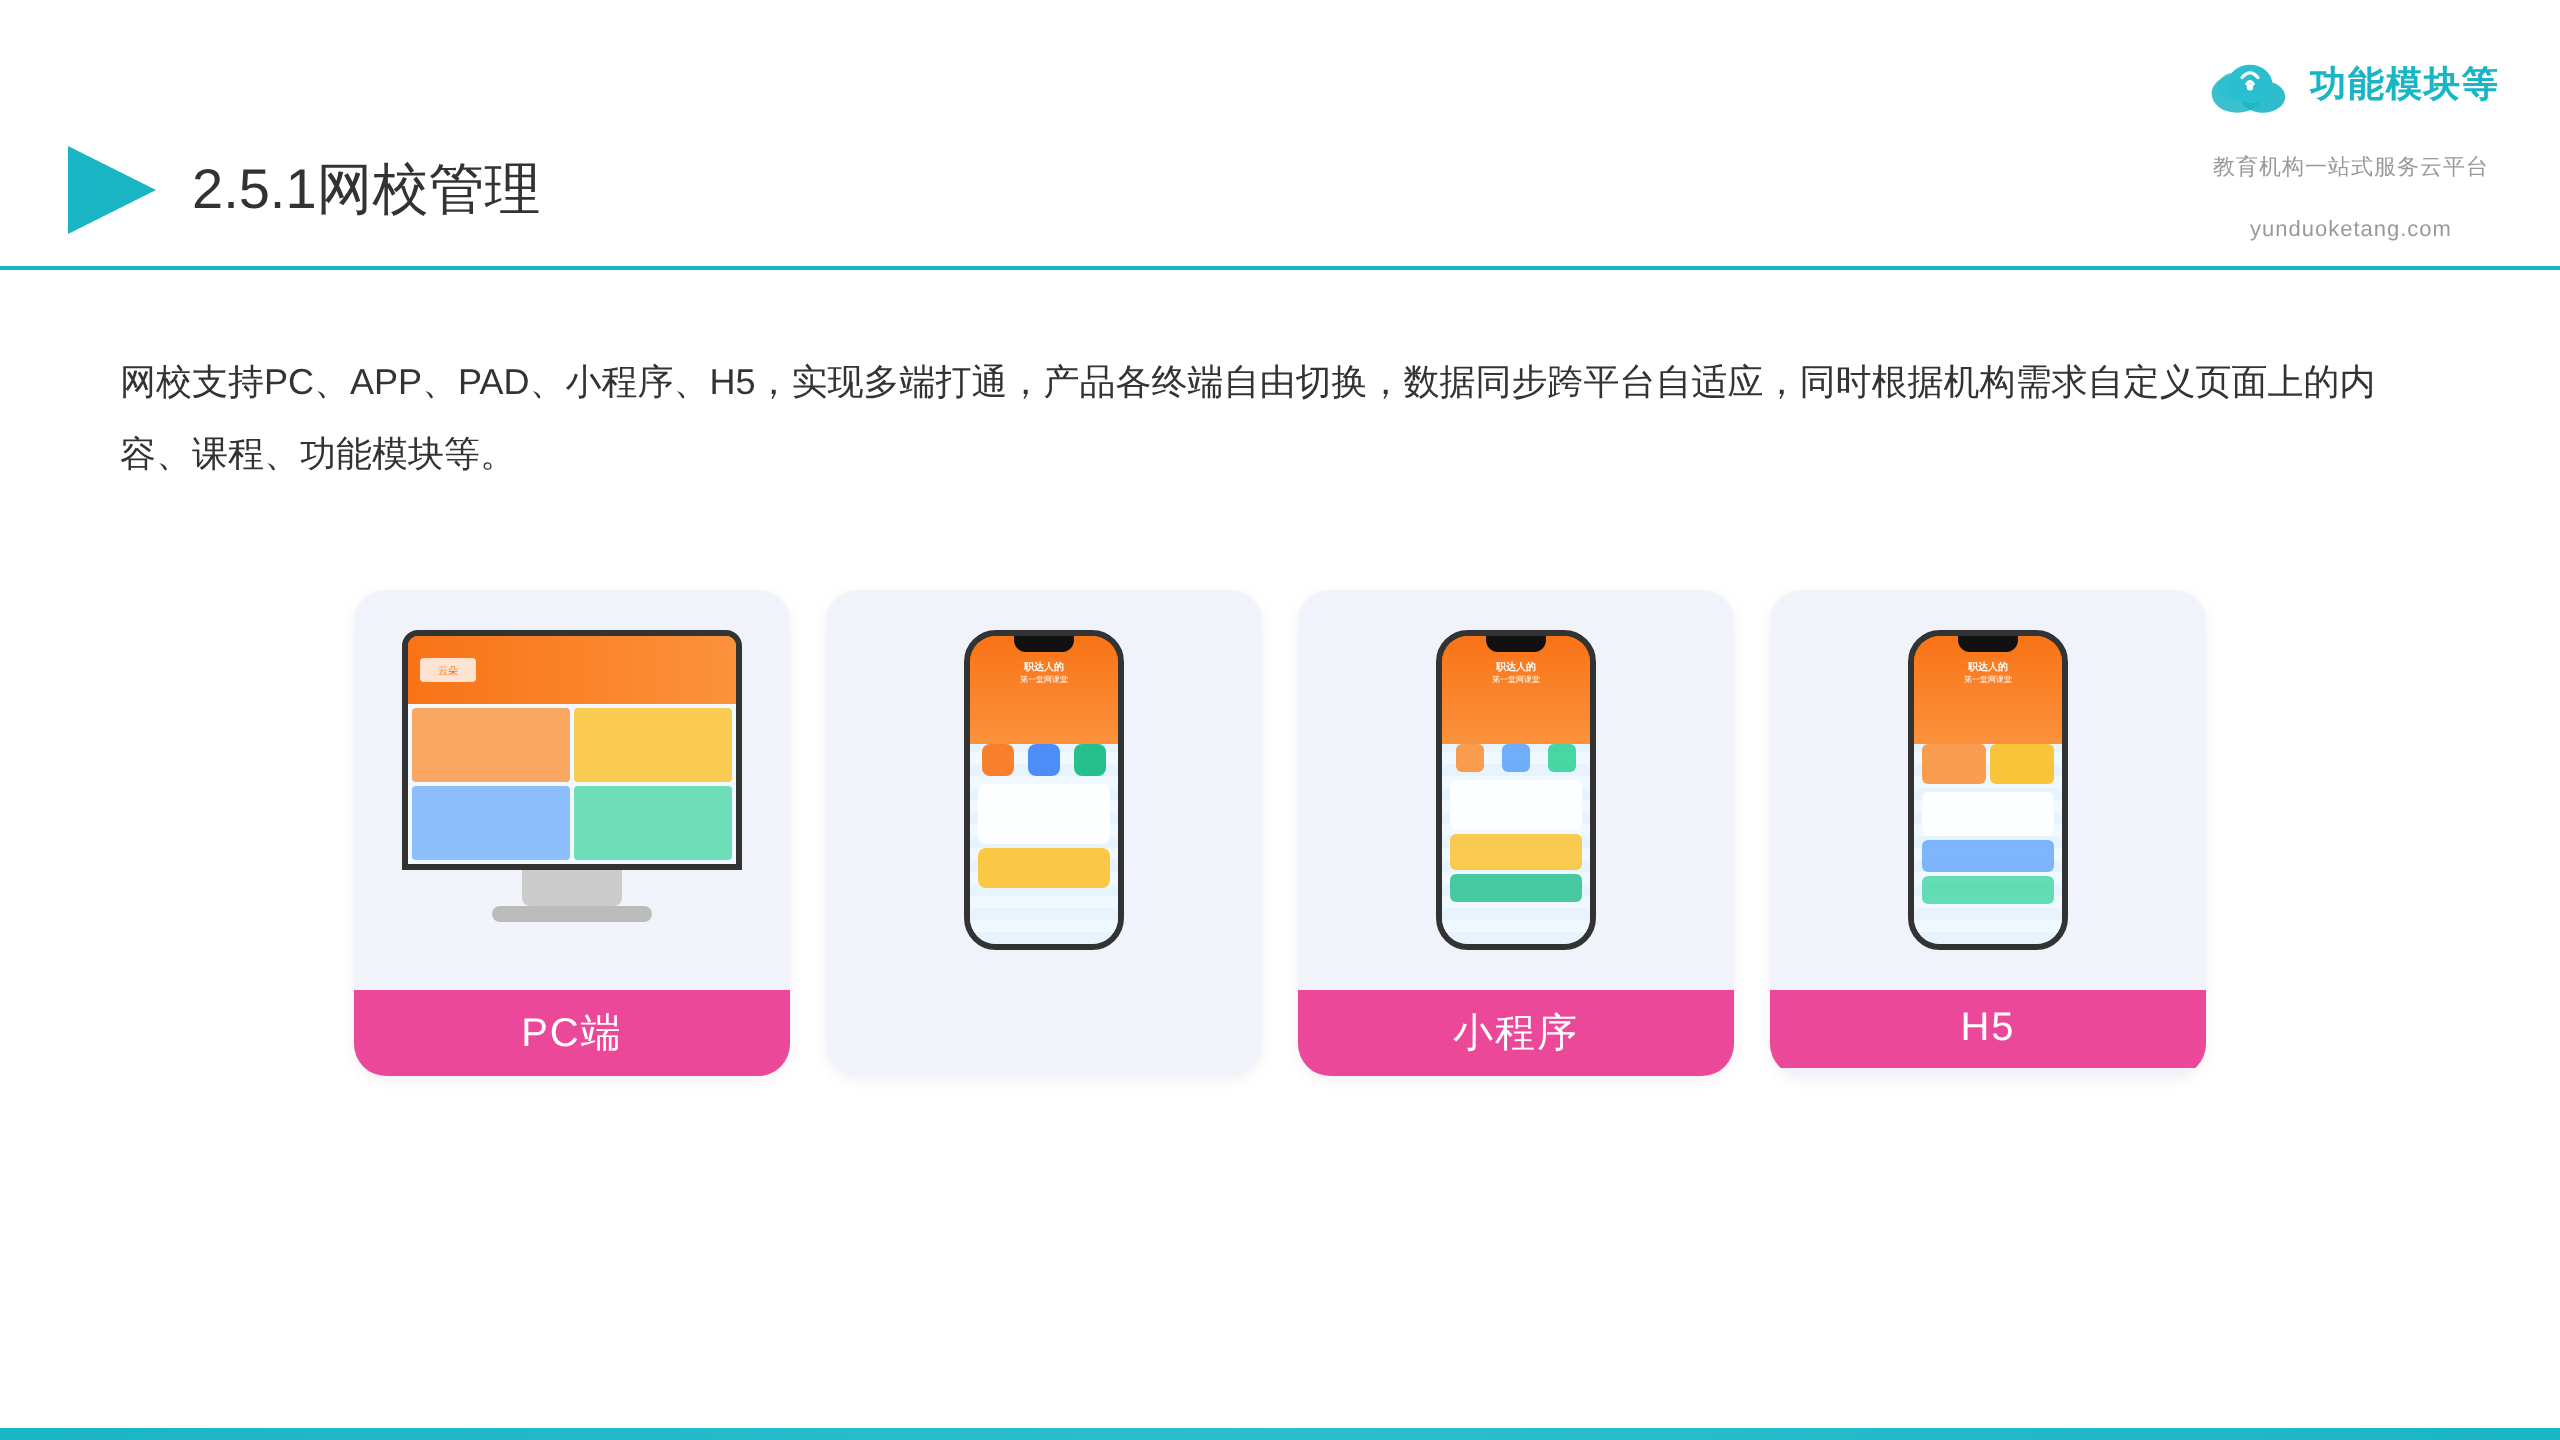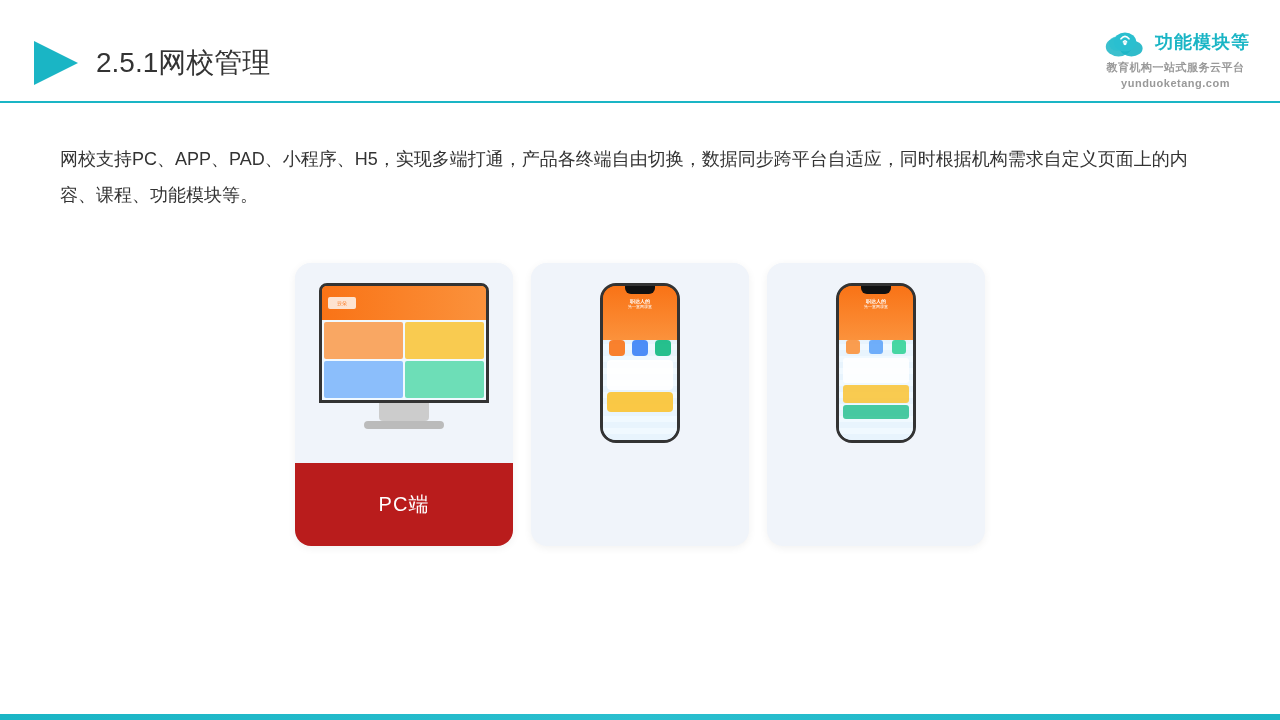--- a/index.html
+++ b/index.html
@@ -56,23 +56,22 @@
     }
     .logo-text {
       font-size: 18px;
       color: #1ab5c5;
       font-weight: bold;
       letter-spacing: 1px;
     }
     .logo-sub {
       font-size: 11px;
       color: #999;
-      margin-top: 2px;
+      margin-top: 18px;
       letter-spacing: 0.5px;
-      font-weight: bold;
     }
 
     
     .description {
       padding: 38px 60px 20px 60px;
       font-size: 18px;
       color: #333;
       line-height: 2;
     }
 
@@ -244,26 +243,26 @@
       width: 14px;
       height: 14px;
       background: #333;
       border-radius: 50%;
       border: 1px solid #444;
     }
 
     
     .card-label {
       width: 100%;
-      background: #b91c1c;
+      background: #ec4899;
       color: #fff;
       text-align: center;
       font-size: 20px;
       font-weight: 500;
-      padding: 28px 0;
+      padding: 8px 0;
       letter-spacing: 1px;
     }
 
     
     .bottom-bar {
       position: absolute;
       bottom: 0;
       left: 0;
       right: 0;
       height: 6px;
@@ -374,18 +373,42 @@
               <div style="width:14px;height:14px;background:#60a5fa;border-radius:3px;opacity:0.9;"></div>
               <div style="width:14px;height:14px;background:#34d399;border-radius:3px;opacity:0.9;"></div>
             </div>
             <div style="background:#fff;border-radius:3px;height:25px;opacity:0.85;margin-top:2px;"></div>
             <div style="background:#fbbf24;border-radius:3px;height:18px;opacity:0.8;"></div>
             <div style="background:#10b981;border-radius:3px;height:14px;opacity:0.75;"></div>
           </div>
         </div>
       </div>
     </div>
-  </div>
-
+    <div class="card-label">小程序</div>
+  </div>
+
+  <div class="card">
+    <div class="card-image-area">
+      <div class="phone-mockup">
+        <div class="phone-notch"></div>
+        <div class="phone-screen">
+          <div style="position:absolute;top:8px;left:0;right:0;z-index:2;text-align:center;">
+            <div style="font-size:5px;color:#fff;font-weight:bold;margin-top:4px;">职达人的</div>
+            <div style="font-size:4px;color:#fff;">第一堂网课堂</div>
+          </div>
+          <div style="position:absolute;top:35%;left:4px;right:4px;bottom:0;z-index:2;display:flex;flex-direction:column;gap:2px;">
+            <div style="display:flex;gap:2px;">
+              <div style="flex:1;height:20px;background:#fb923c;border-radius:3px;opacity:0.9;"></div>
+              <div style="flex:1;height:20px;background:#fbbf24;border-radius:3px;opacity:0.9;"></div>
+            </div>
+            <div style="background:#fff;border-radius:3px;height:22px;opacity:0.85;margin-top:2px;"></div>
+            <div style="background:#60a5fa;border-radius:3px;height:16px;opacity:0.8;"></div>
+            <div style="background:#34d399;border-radius:3px;height:14px;opacity:0.75;"></div>
+          </div>
+        </div>
+      </div>
+    </div>
+    <div class="card-label">H5</div>
+  </div>
 
 </div>
 
 <div class="bottom-bar"></div>
 
 </body></html>

